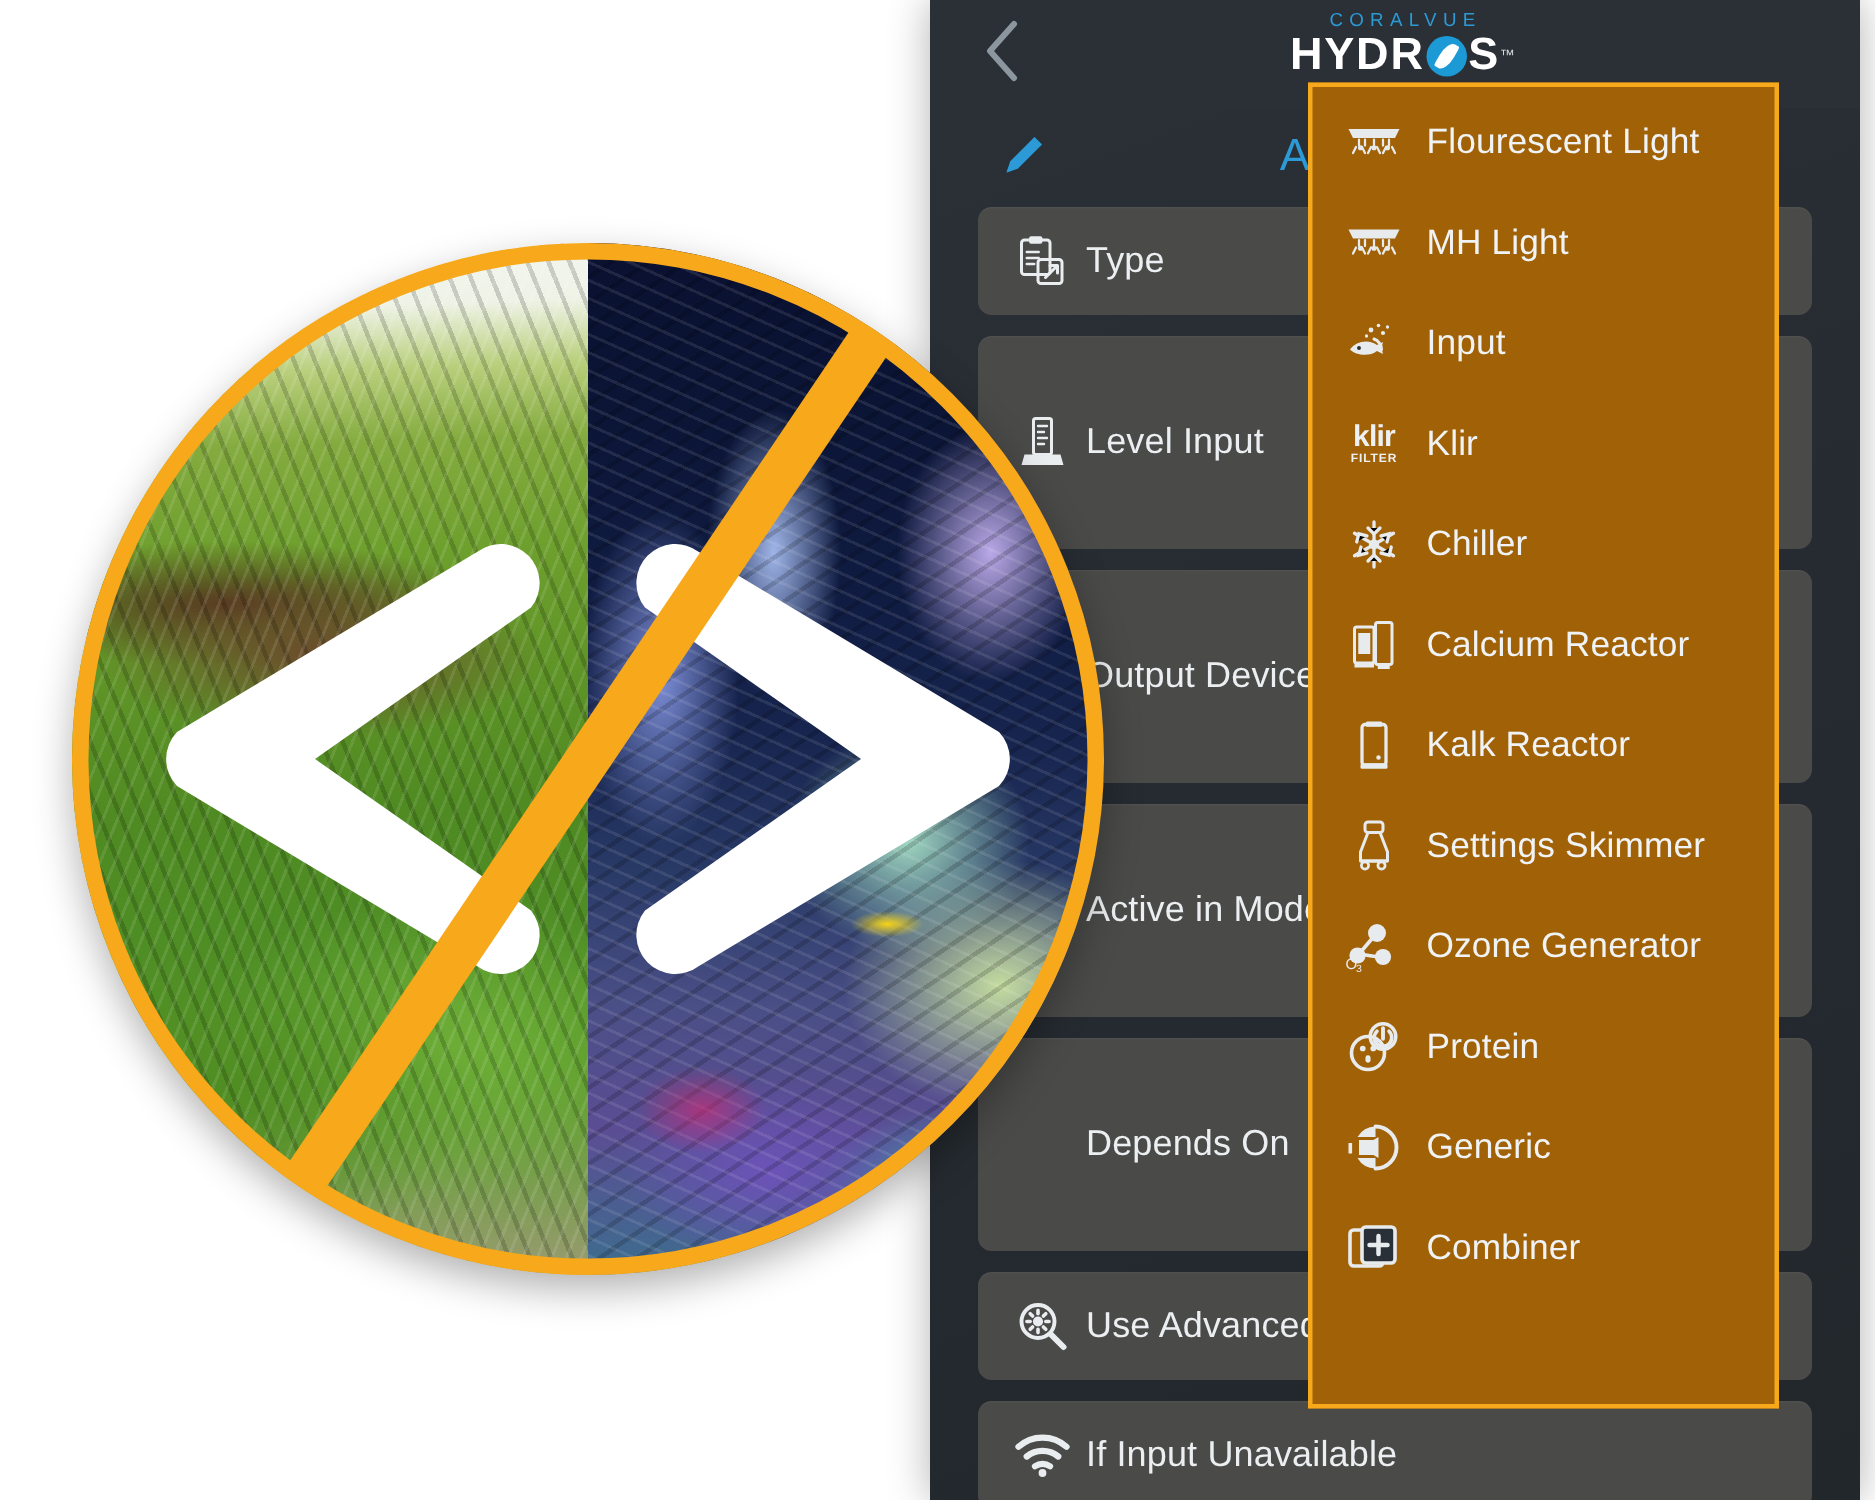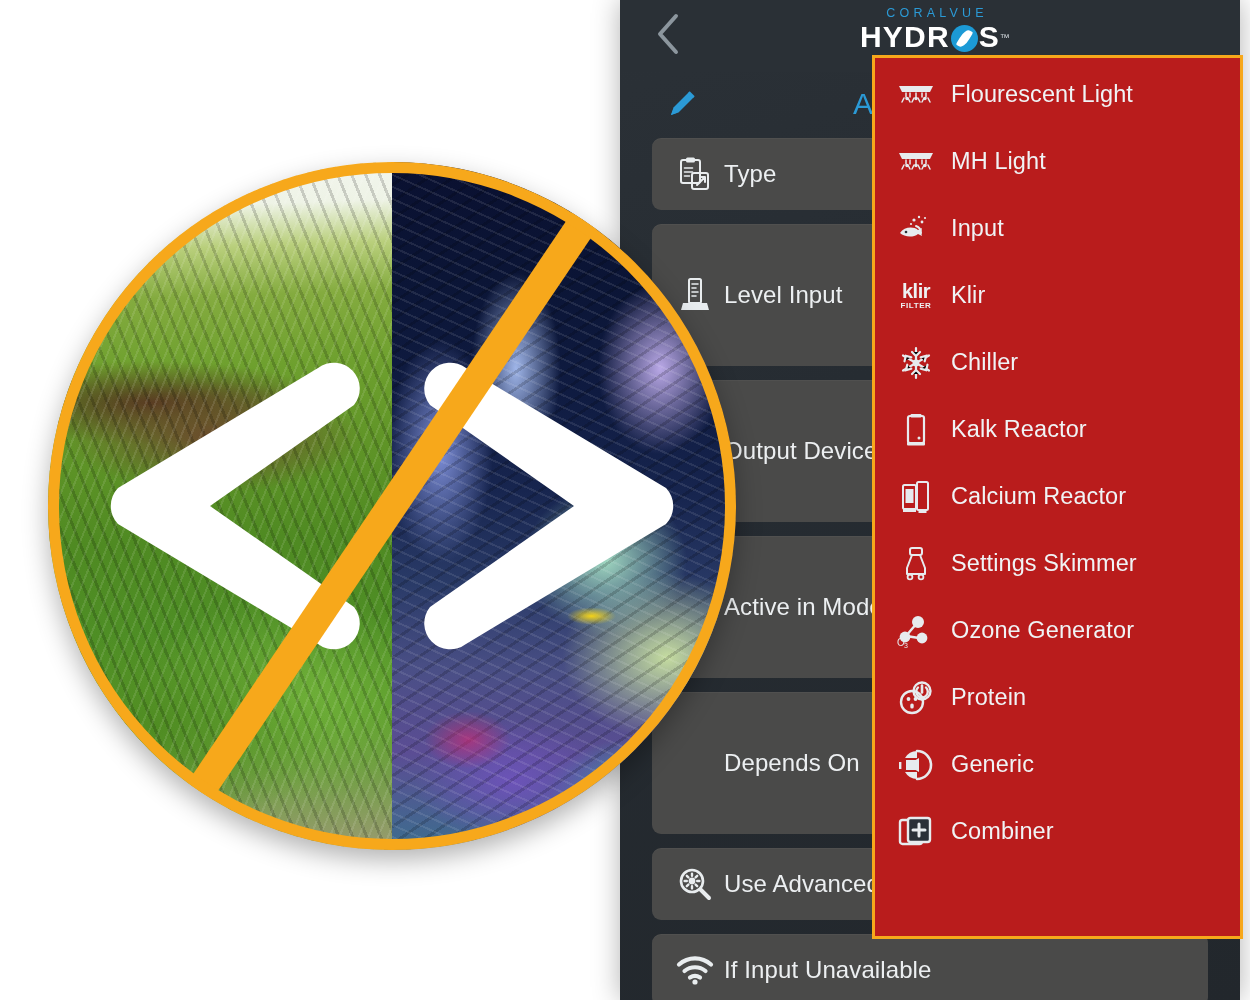--- a/index.html
+++ b/index.html
@@ -179,23 +179,23 @@
     color: #eceff1;
     letter-spacing: 0.1px;
     white-space: nowrap;
   }
 
   
   .dropdown {
     position: absolute;
     left: 872px;
     top: 55px;
-    width: 371px;
+    width: 314px;
     height: 884px;
-    background: #b91c1c;
+    background: #a16207;
     border: 3px solid #f7a81b;
     box-sizing: border-box;
     z-index: 40;
     overflow: hidden;
   }
   .dd-list {
     position: relative;
     padding: 3px 0 0 0;
   }
   .dd-item {
@@ -534,40 +534,40 @@
             </g>
             <circle cx="18" cy="18" r="3.4" fill="#e7ebee"></circle>
           </svg>
         </div>
         <div class="dd-label">Chiller</div>
       </div>
 
       <div class="dd-item">
         <div class="dd-icon">
           <svg width="36" height="36" viewBox="0 0 36 36">
-            <rect x="10" y="4" width="16" height="27" rx="2" fill="none" stroke="#e7ebee" stroke-width="2.2"></rect>
-            <rect x="12.5" y="2" width="11" height="3.5" rx="1" fill="#e7ebee"></rect>
-            <rect x="9" y="30" width="18" height="3.5" rx="1" fill="#e7ebee"></rect>
-            <circle cx="21" cy="26" r="1.5" fill="#e7ebee"></circle>
-          </svg>
-        </div>
-        <div class="dd-label">Kalk Reactor</div>
-      </div>
-
-      <div class="dd-item">
-        <div class="dd-icon">
-          <svg width="36" height="36" viewBox="0 0 36 36">
             <rect x="5" y="6" width="13" height="24" rx="1.5" fill="none" stroke="#e7ebee" stroke-width="2"></rect>
             <rect x="7.5" y="10" width="8" height="14" fill="#e7ebee"></rect>
             <rect x="19" y="3" width="11" height="28" rx="1.5" fill="none" stroke="#e7ebee" stroke-width="2"></rect>
             <path d="M21.5 31v2h6v-2" fill="none" stroke="#e7ebee" stroke-width="2"></path>
             <rect x="5" y="30" width="13" height="3" fill="#e7ebee"></rect>
           </svg>
         </div>
         <div class="dd-label">Calcium Reactor</div>
+      </div>
+
+      <div class="dd-item">
+        <div class="dd-icon">
+          <svg width="36" height="36" viewBox="0 0 36 36">
+            <rect x="10" y="4" width="16" height="27" rx="2" fill="none" stroke="#e7ebee" stroke-width="2.2"></rect>
+            <rect x="12.5" y="2" width="11" height="3.5" rx="1" fill="#e7ebee"></rect>
+            <rect x="9" y="30" width="18" height="3.5" rx="1" fill="#e7ebee"></rect>
+            <circle cx="21" cy="26" r="1.5" fill="#e7ebee"></circle>
+          </svg>
+        </div>
+        <div class="dd-label">Kalk Reactor</div>
       </div>
 
       <div class="dd-item">
         <div class="dd-icon">
           <svg width="36" height="36" viewBox="0 0 36 36">
             <rect x="12" y="2" width="12" height="7" rx="2" fill="none" stroke="#e7ebee" stroke-width="2"></rect>
             <path d="M14 9 L9 22 v6 h18 v-6 L22 9" fill="none" stroke="#e7ebee" stroke-width="2" stroke-linejoin="round"></path>
             <path d="M9 28 h18" stroke="#e7ebee" stroke-width="2"></path>
             <circle cx="12" cy="31" r="2.4" fill="none" stroke="#e7ebee" stroke-width="1.8"></circle>
             <circle cx="23" cy="31" r="2.4" fill="none" stroke="#e7ebee" stroke-width="1.8"></circle>

